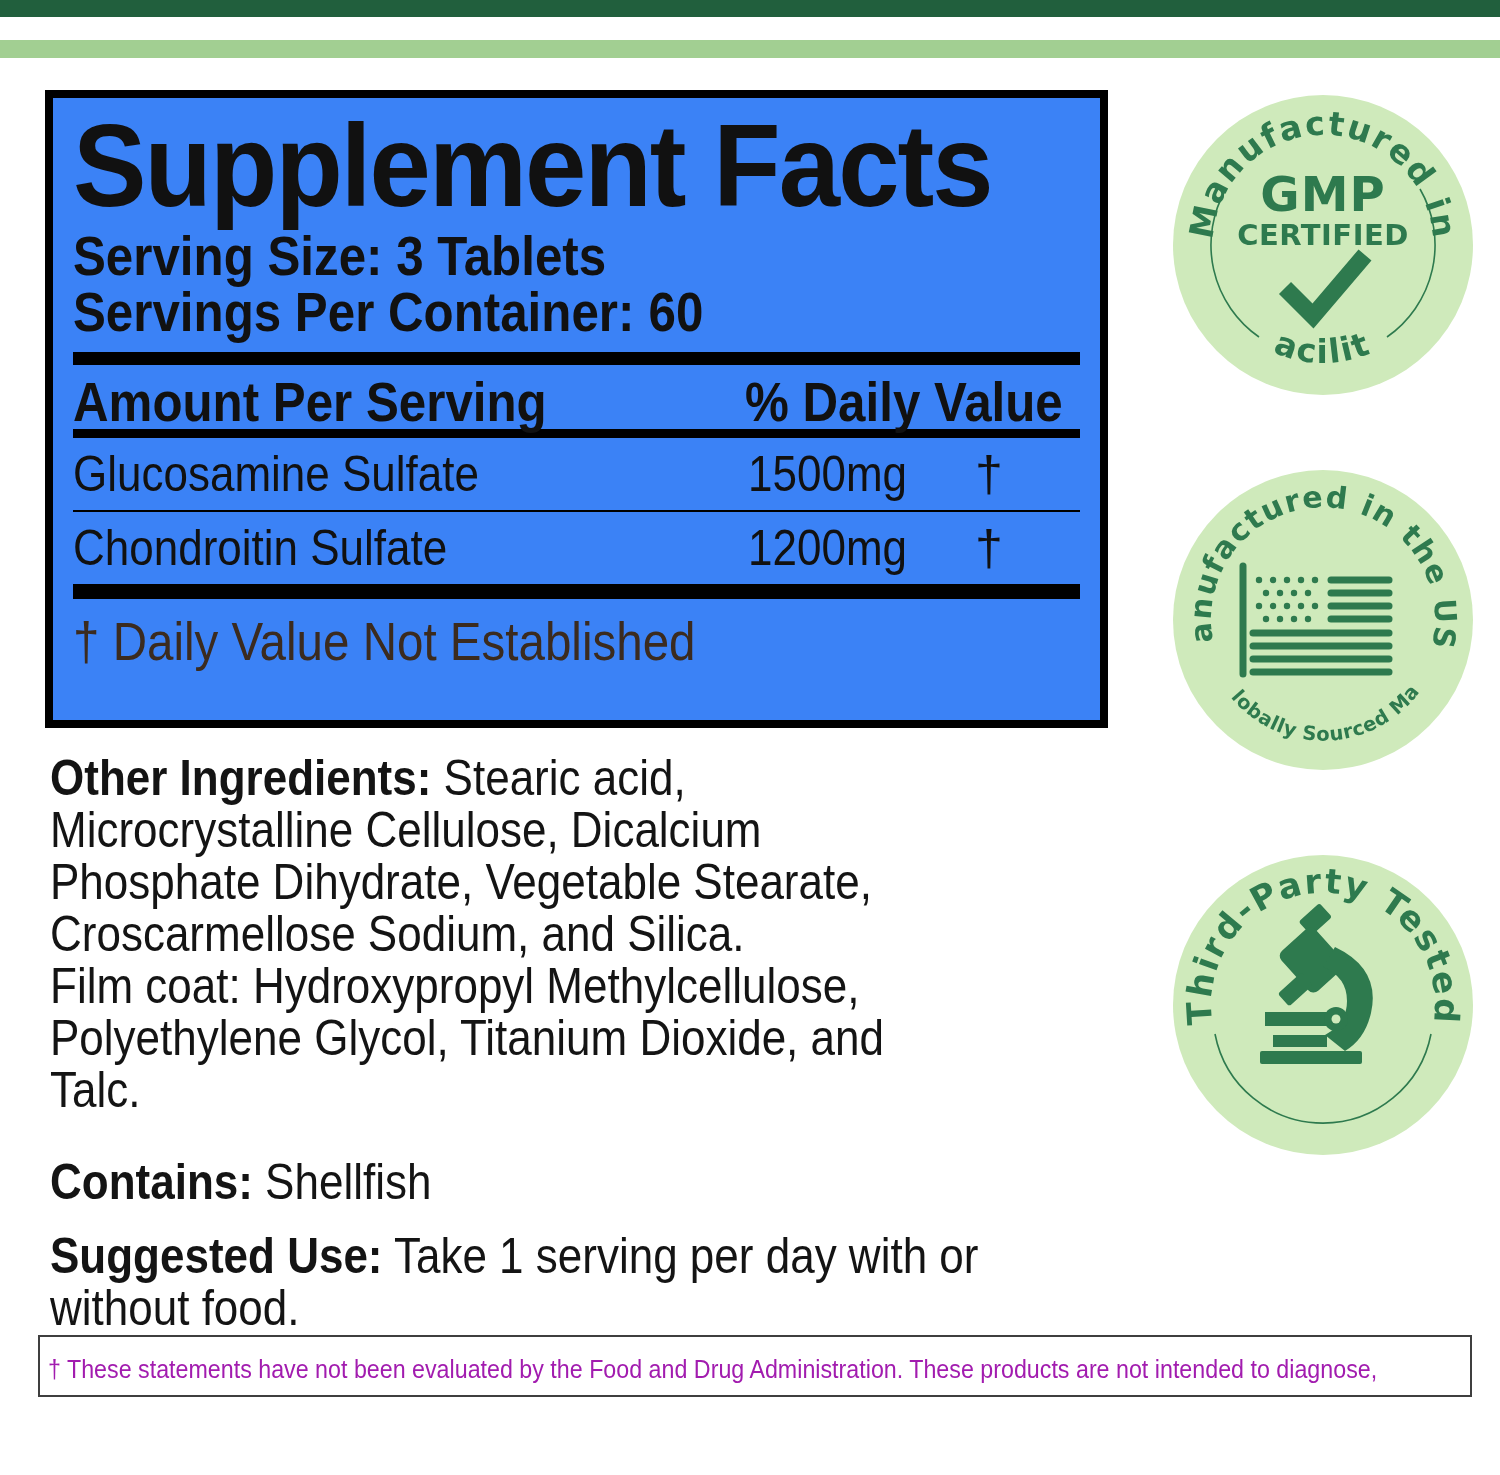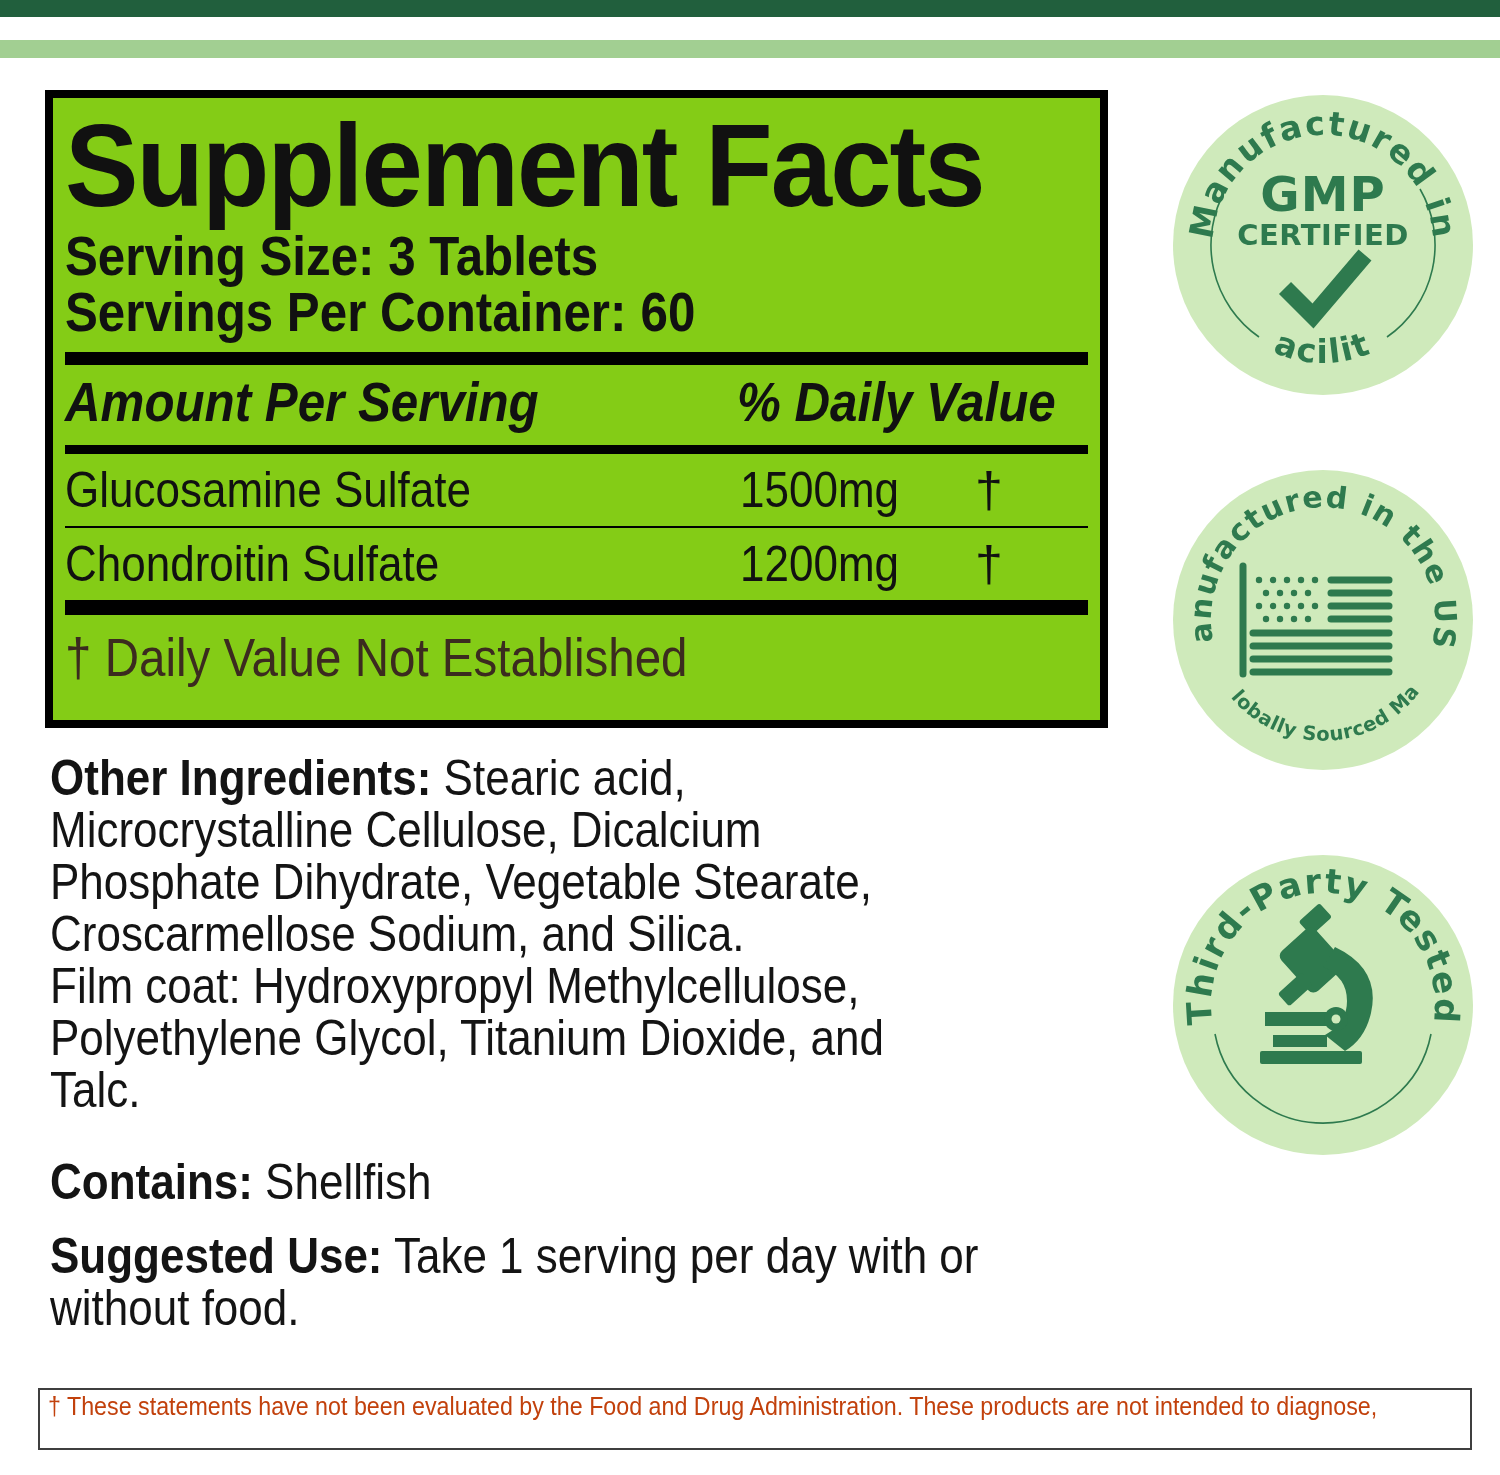--- a/index.html
+++ b/index.html
@@ -4,52 +4,52 @@
 <style>
   html,body{margin:0;padding:0;background:#fff;}
   .stage{position:relative;width:1500px;height:1475px;background:#ffffff;overflow:hidden;
          font-family:"Liberation Sans",sans-serif;color:#111;}
   
   .bar-dark{position:absolute;left:0;top:0;width:1500px;height:17px;background:#215f3d;}
   .bar-light{position:absolute;left:0;top:40px;width:1500px;height:18px;background:#a2cf92;}
 
   
   .panel{position:absolute;left:45px;top:90px;width:1063px;height:638px;box-sizing:border-box;
-         border:8px solid #000;background:#84cc16;padding:0 12px;}
+         border:8px solid #000;background:#3b82f6;padding:0 20px;}
   .cond{transform:scaleX(.88);transform-origin:0 50%;white-space:nowrap;display:inline-block;}
   .panel-title{margin-top:16px;font-size:116px;font-weight:bold;letter-spacing:-2px;line-height:104px;}
   .panel-title .cond{transform:scaleX(.95);}
   .serv{font-size:56px;font-weight:bold;line-height:56px;}
   .serv1{margin-top:10px;}
   .serv2{}
   .serv-val{margin-left:16px;}
   .rule-thick{height:13px;background:#000;margin-top:12px;}
-  .hdr-row{position:relative;height:80px;line-height:74px;font-size:56px;font-weight:bold;font-style:italic;}
+  .hdr-row{position:relative;height:64px;line-height:74px;font-size:56px;font-weight:bold;}
   .hdr-dv{position:absolute;left:672px;top:0;text-align:center;}
   .rule-med{height:9px;background:#000;}
   .ing-row{display:flex;align-items:center;height:72px;font-size:50px;}
   .ing-row.first{border-bottom:2px solid #000;}
   .ing-name{width:675px;text-decoration:underline;}
   .ing-amt{width:150px;}
   .ing-dv{flex:1;text-align:center;}
   .ing-dv .cond{transform:none;}
   .rule-heavy{height:15px;background:#000;}
   .footnote{margin-top:13px;font-size:54px;font-weight:normal;color:#3b2b1f;line-height:58px;}
 
   
   .section{position:absolute;left:50px;font-size:50px;line-height:52px;color:#141414;}
   .section .line{height:52px;}
   .sec-other{top:752px;}
   .sec-contains{top:1156px;}
   .sec-suggested{top:1230px;}
   .section b{font-weight:bold;}
 
   
-  .disclaimer{position:absolute;left:38px;top:1388px;width:1434px;height:62px;box-sizing:border-box;
-              border:2px solid #3f3f3f;padding:3px 8px;font-size:25px;line-height:27px;color:#c2410c;}
+  .disclaimer{position:absolute;left:38px;top:1335px;width:1434px;height:62px;box-sizing:border-box;
+              border:2px solid #3f3f3f;padding:19px 8px;font-size:25px;line-height:27px;color:#a21caf;}
   .disclaimer .line .cond{transform:scaleX(.93);}
 
   
   .badge{position:absolute;left:1173px;width:300px;height:300px;}
   .badge-1{top:95px;}
   .badge-2{top:470px;}
   .badge-3{top:855px;}
   svg text{font-family:"DejaVu Sans","Liberation Sans",sans-serif;}
 </style>
 </head>

